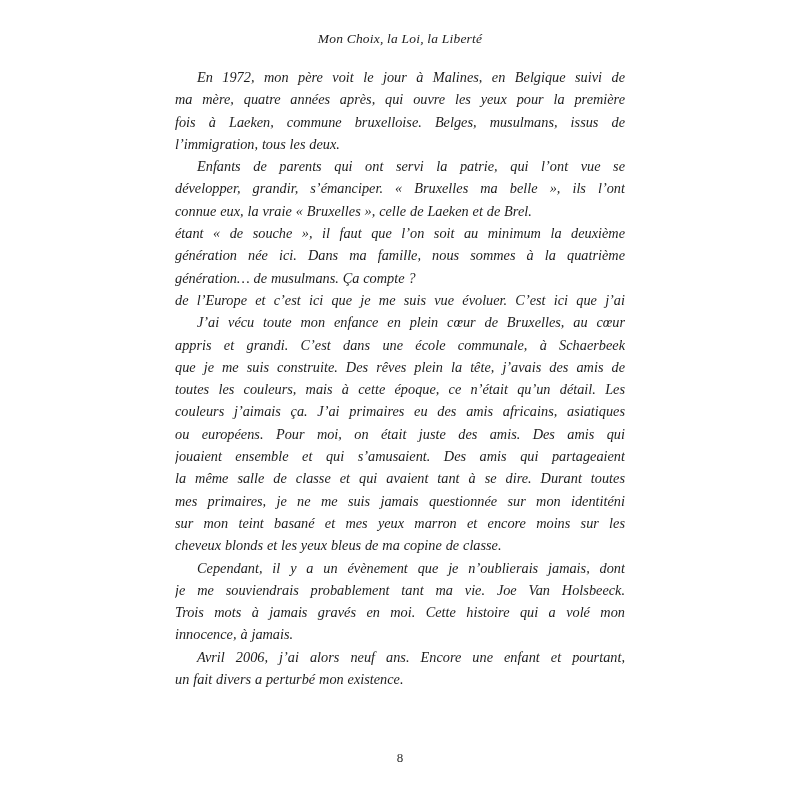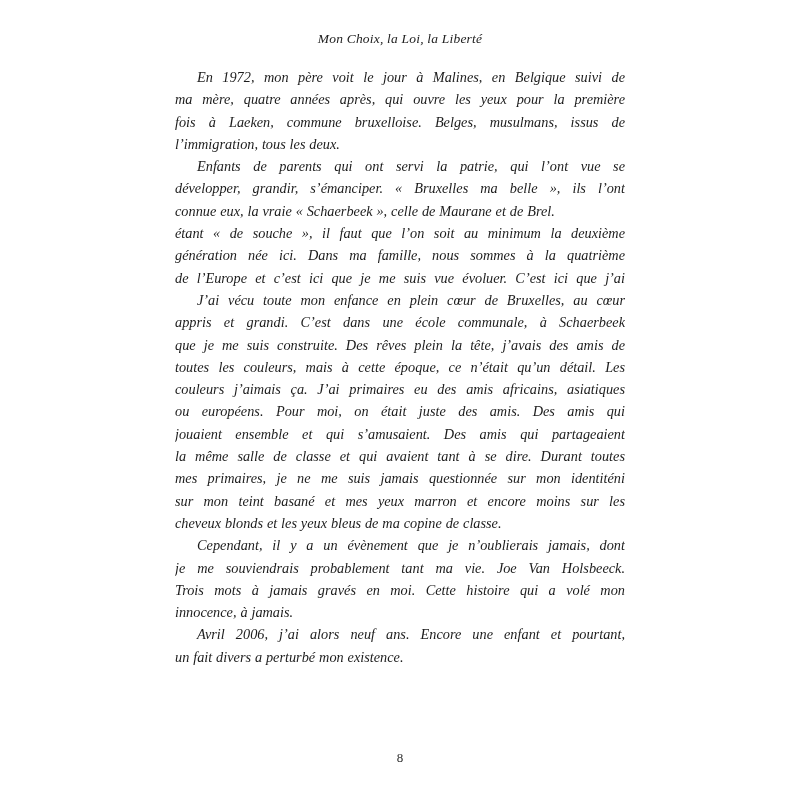--- a/index.html
+++ b/index.html
@@ -78,25 +78,26 @@
   <div class="text-block">
       <div class="paragraph">
         <div class="text-line first">En 1972, mon père voit le jour à Malines, en Belgique suivi de</div>
         <div class="text-line">ma mère, quatre années après, qui ouvre les yeux pour la première</div>
         <div class="text-line">fois à Laeken, commune bruxelloise. Belges, musulmans, issus de</div>
         <div class="text-line last">l’immigration, tous les deux.</div>
       </div>
       <div class="paragraph">
         <div class="text-line first">Enfants de parents qui ont servi la patrie, qui l’ont vue se</div>
         <div class="text-line">développer, grandir, s’émanciper. « Bruxelles ma belle », ils l’ont</div>
-        <div class="text-line last">connue eux, la vraie « Schaerbeek », celle de Maurane et de Brel.</div>
+        <div class="text-line last">connue eux, la vraie « Bruxelles », celle de Laeken et de Brel.</div>
       </div>
       <div class="paragraph">
         <div class="text-line">étant « de souche », il faut que l’on soit au minimum la deuxième</div>
         <div class="text-line">génération née ici. Dans ma famille, nous sommes à la quatrième</div>
+        <div class="text-line last">génération… de musulmans. Ça compte ?</div>
       </div>
       <div class="paragraph">
         <div class="text-line">de l’Europe et c’est ici que je me suis vue évoluer. C’est ici que j’ai</div>
         <div class="text-line first">J’ai vécu toute mon enfance en plein cœur de Bruxelles, au cœur</div>
         <div class="text-line">appris et grandi. C’est dans une école communale, à Schaerbeek</div>
         <div class="text-line">que je me suis construite. Des rêves plein la tête, j’avais des amis de</div>
         <div class="text-line">toutes les couleurs, mais à cette époque, ce n’était qu’un détail. Les</div>
         <div class="text-line">couleurs j’aimais ça. J’ai primaires eu des amis africains, asiatiques</div>
         <div class="text-line">ou européens. Pour moi, on était juste des amis. Des amis qui</div>
         <div class="text-line">jouaient ensemble et qui s’amusaient. Des amis qui partageaient</div>

